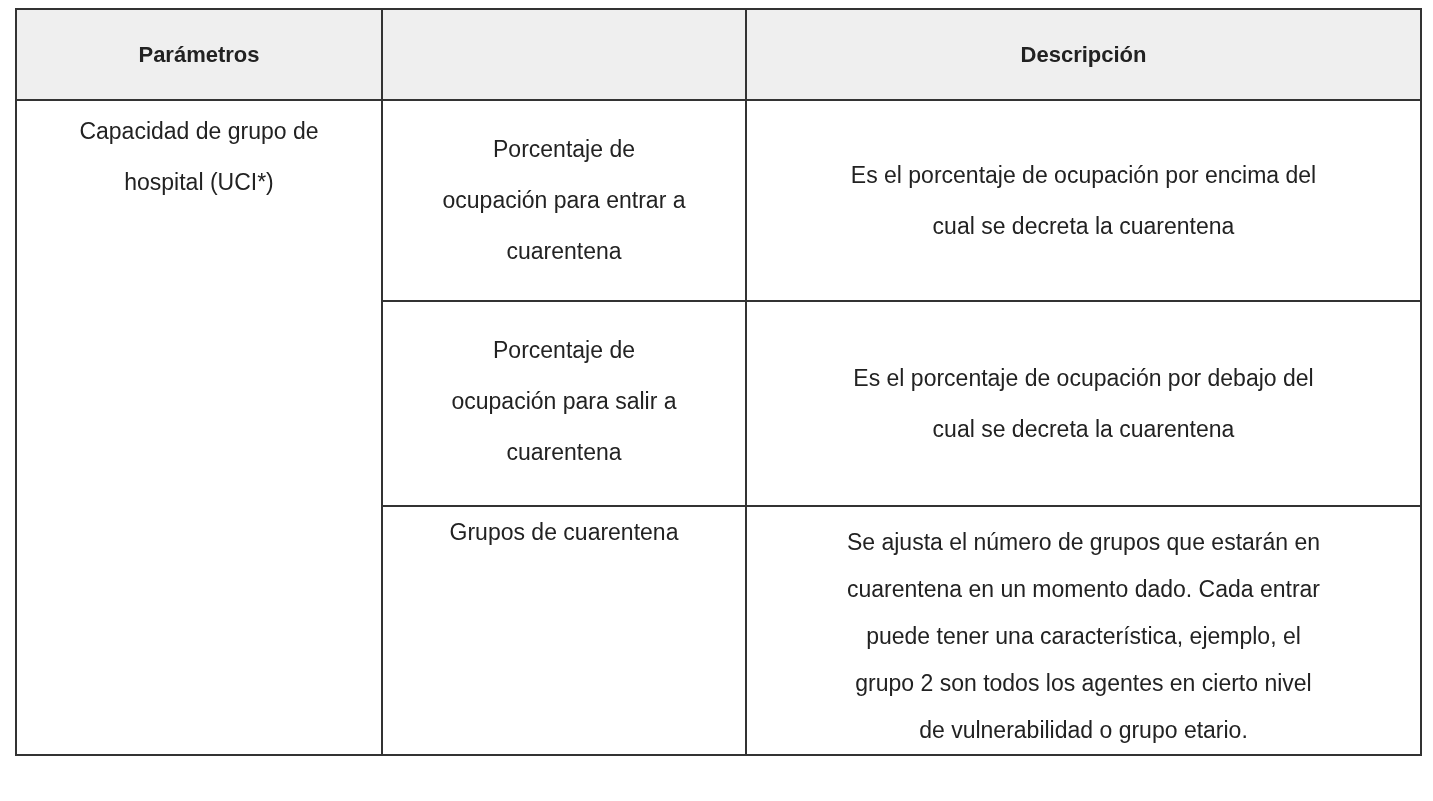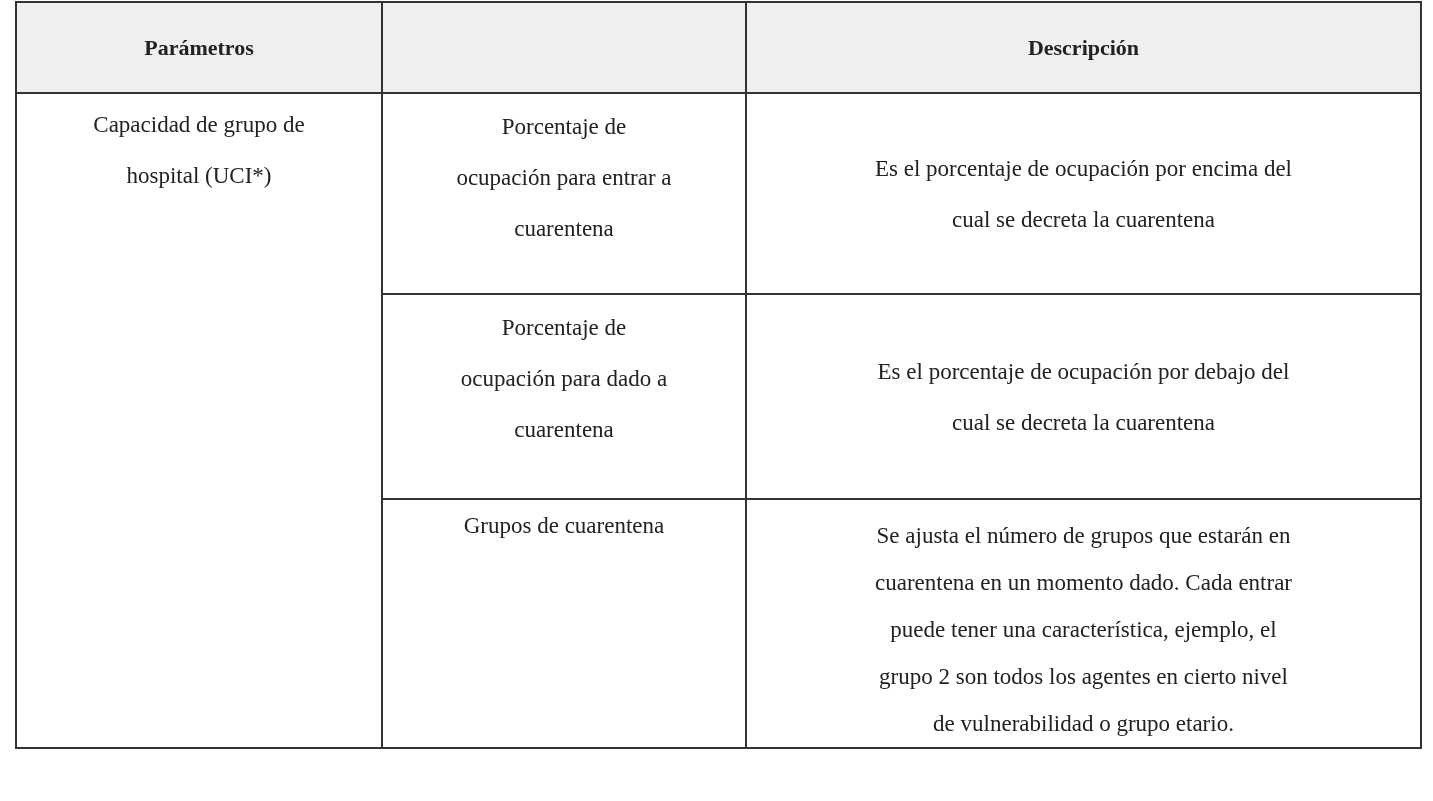--- a/index.html
+++ b/index.html
@@ -1,22 +1,22 @@
 <!DOCTYPE html>
 <html><head>
 <meta charset="utf-8">
 <style>
   html, body { margin:0; padding:0; background:#ffffff; }
   body { width:1433px; height:801px; position:relative; overflow:hidden;
          font-family:"Liberation Sans", "DejaVu Sans", sans-serif; color:#222; }
-  table { position:absolute; left:15px; top:1px; border-collapse:collapse; table-layout:fixed;font-family:Liberation Serif, serif; }
+  table { position:absolute; left:15px; top:8px; border-collapse:collapse; table-layout:fixed; }
   td, th { border:2px solid #333; text-align:center; padding:0 12px; font-size:23px; line-height:51px; font-weight:normal; }
   th { background:#efefef; font-weight:bold; height:89px; vertical-align:middle; font-size:22px; }
   td.param { vertical-align:top; padding-top:5px; }
-  td.sub { vertical-align:top; padding-top:7px; }
+  td.sub { vertical-align:top; padding-top:23px; }
   td.desc { vertical-align:middle; }
   td.desc3 { vertical-align:top; padding-top:12px; line-height:47px; }
   .ln { display:block; }
 </style>
 </head>
 <body>
 
 <table>
   <colgroup>
     <col style="width:366px">
@@ -40,21 +40,21 @@
       <span class="ln">cuarentena</span>
     </td>
     <td class="desc">
       <span class="ln">Es el porcentaje de ocupación por encima del</span>
       <span class="ln">cual se decreta la cuarentena</span>
     </td>
   </tr>
   <tr style="height:205px">
     <td class="sub">
       <span class="ln">Porcentaje de</span>
-      <span class="ln">ocupación para dado a</span>
+      <span class="ln">ocupación para salir a</span>
       <span class="ln">cuarentena</span>
     </td>
     <td class="desc">
       <span class="ln">Es el porcentaje de ocupación por debajo del</span>
       <span class="ln">cual se decreta la cuarentena</span>
     </td>
   </tr>
   <tr style="height:238px">
     <td class="sub" style="padding-top:0">
       <span class="ln">Grupos de cuarentena</span>

